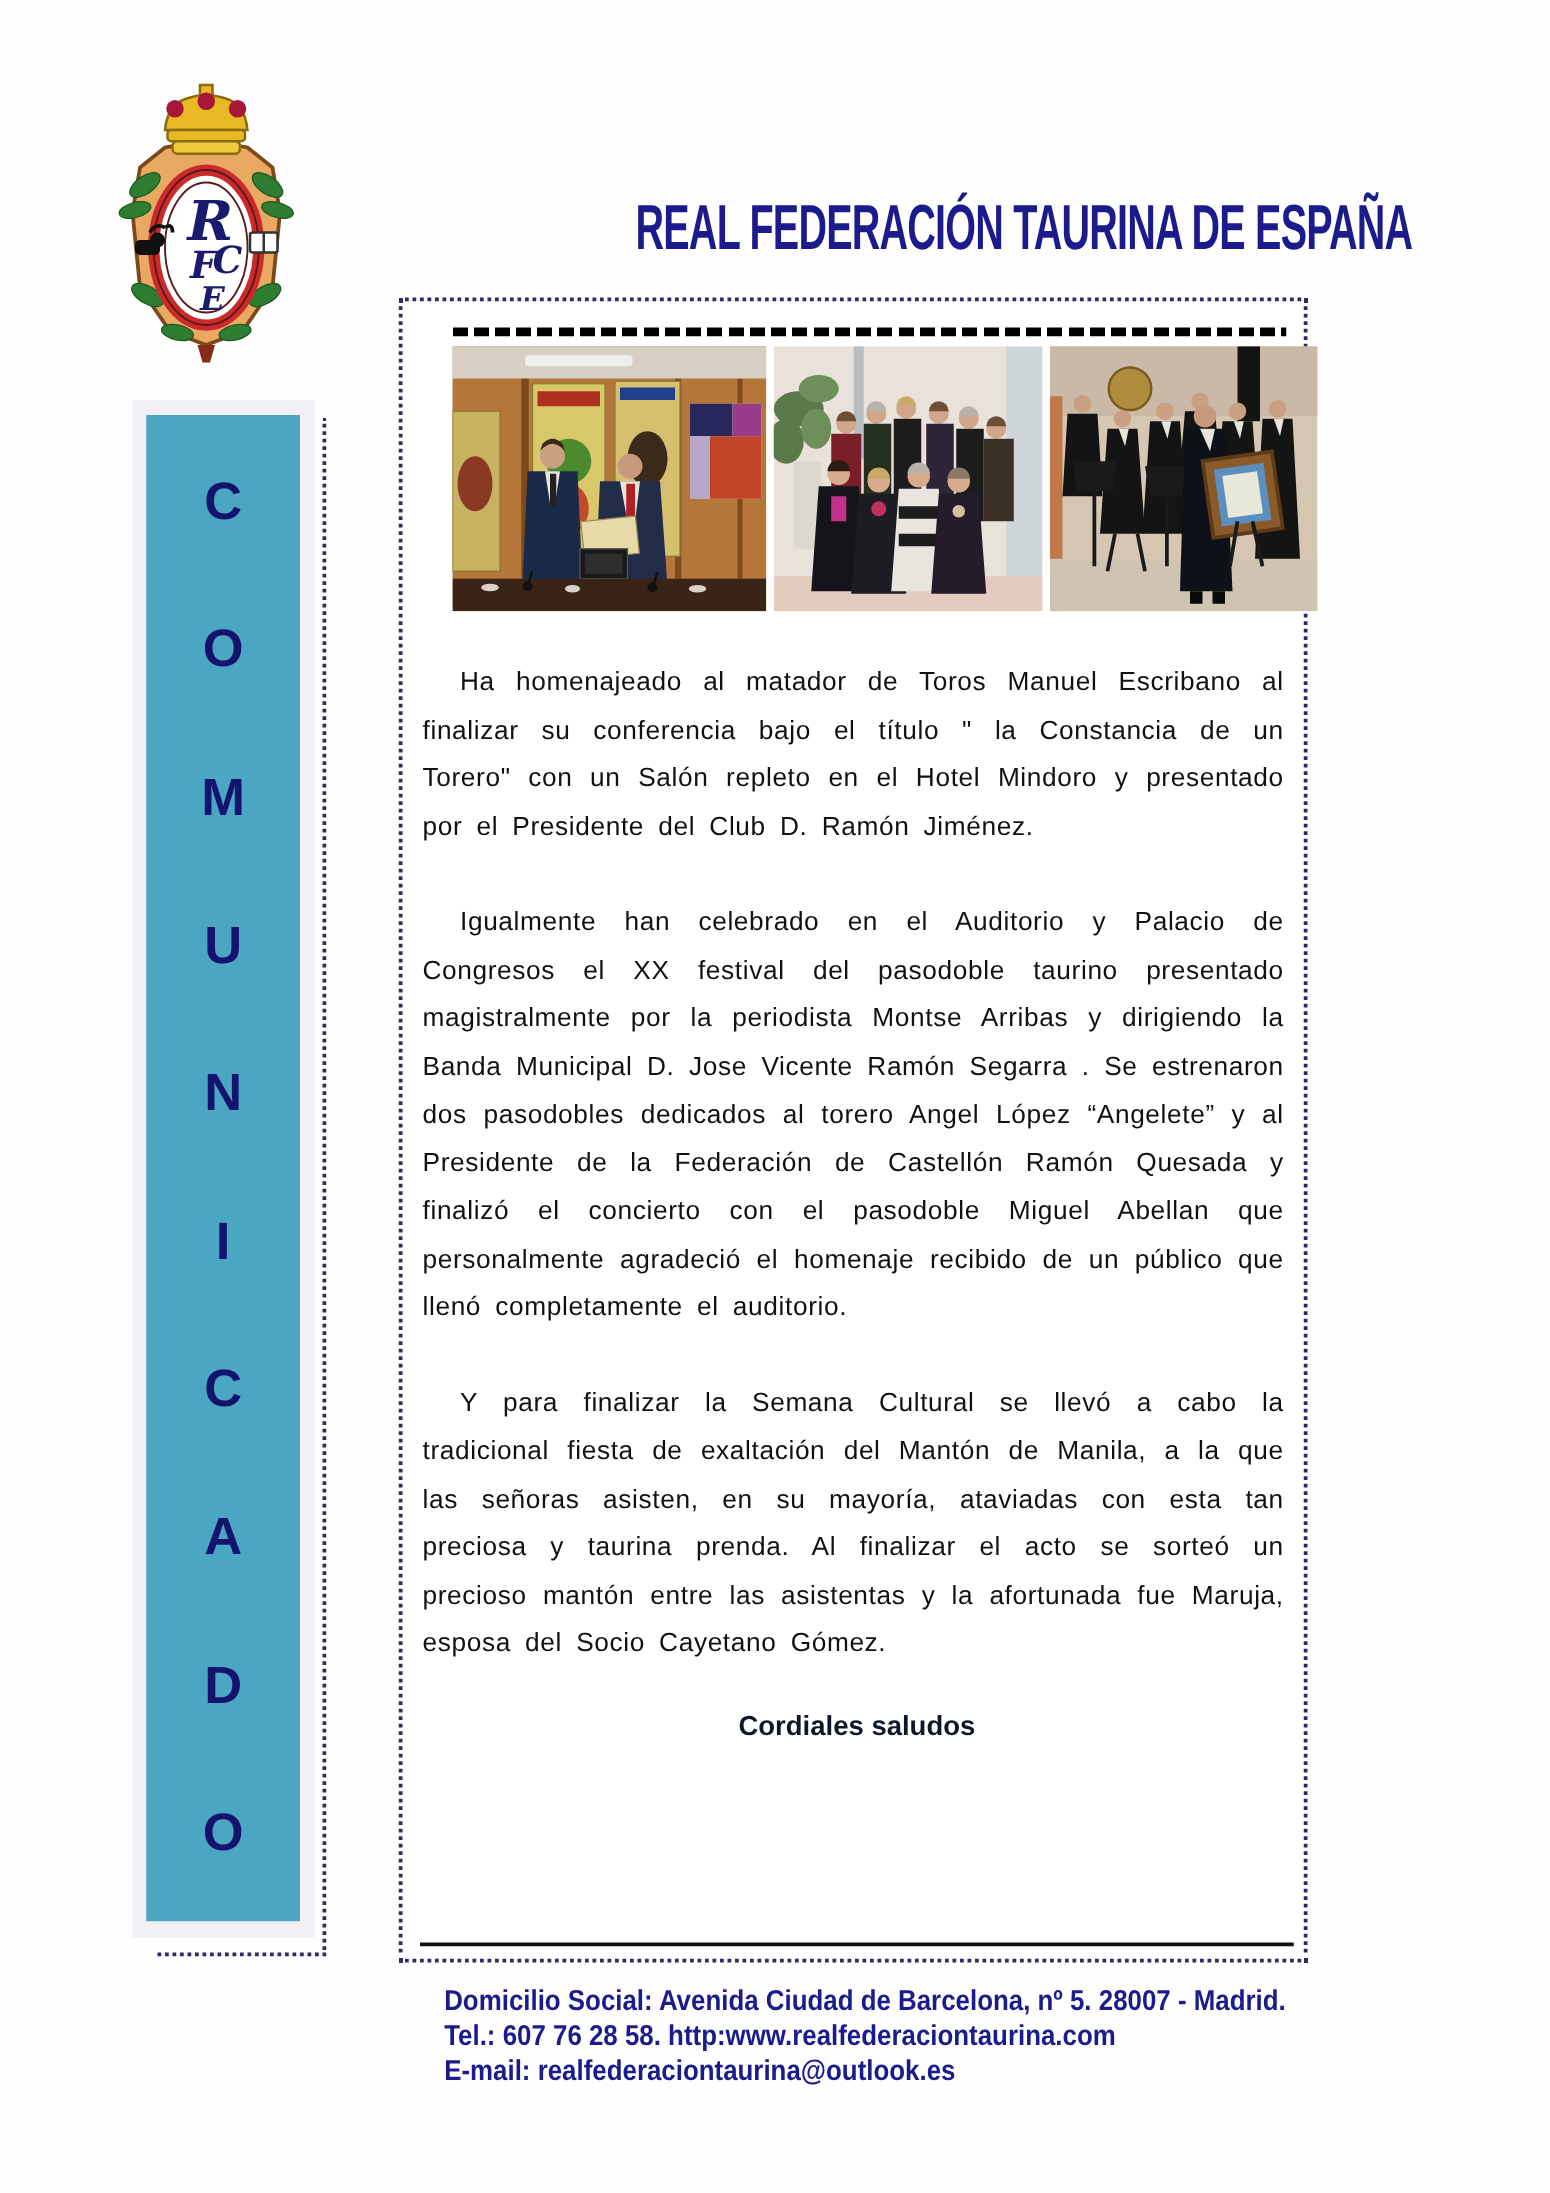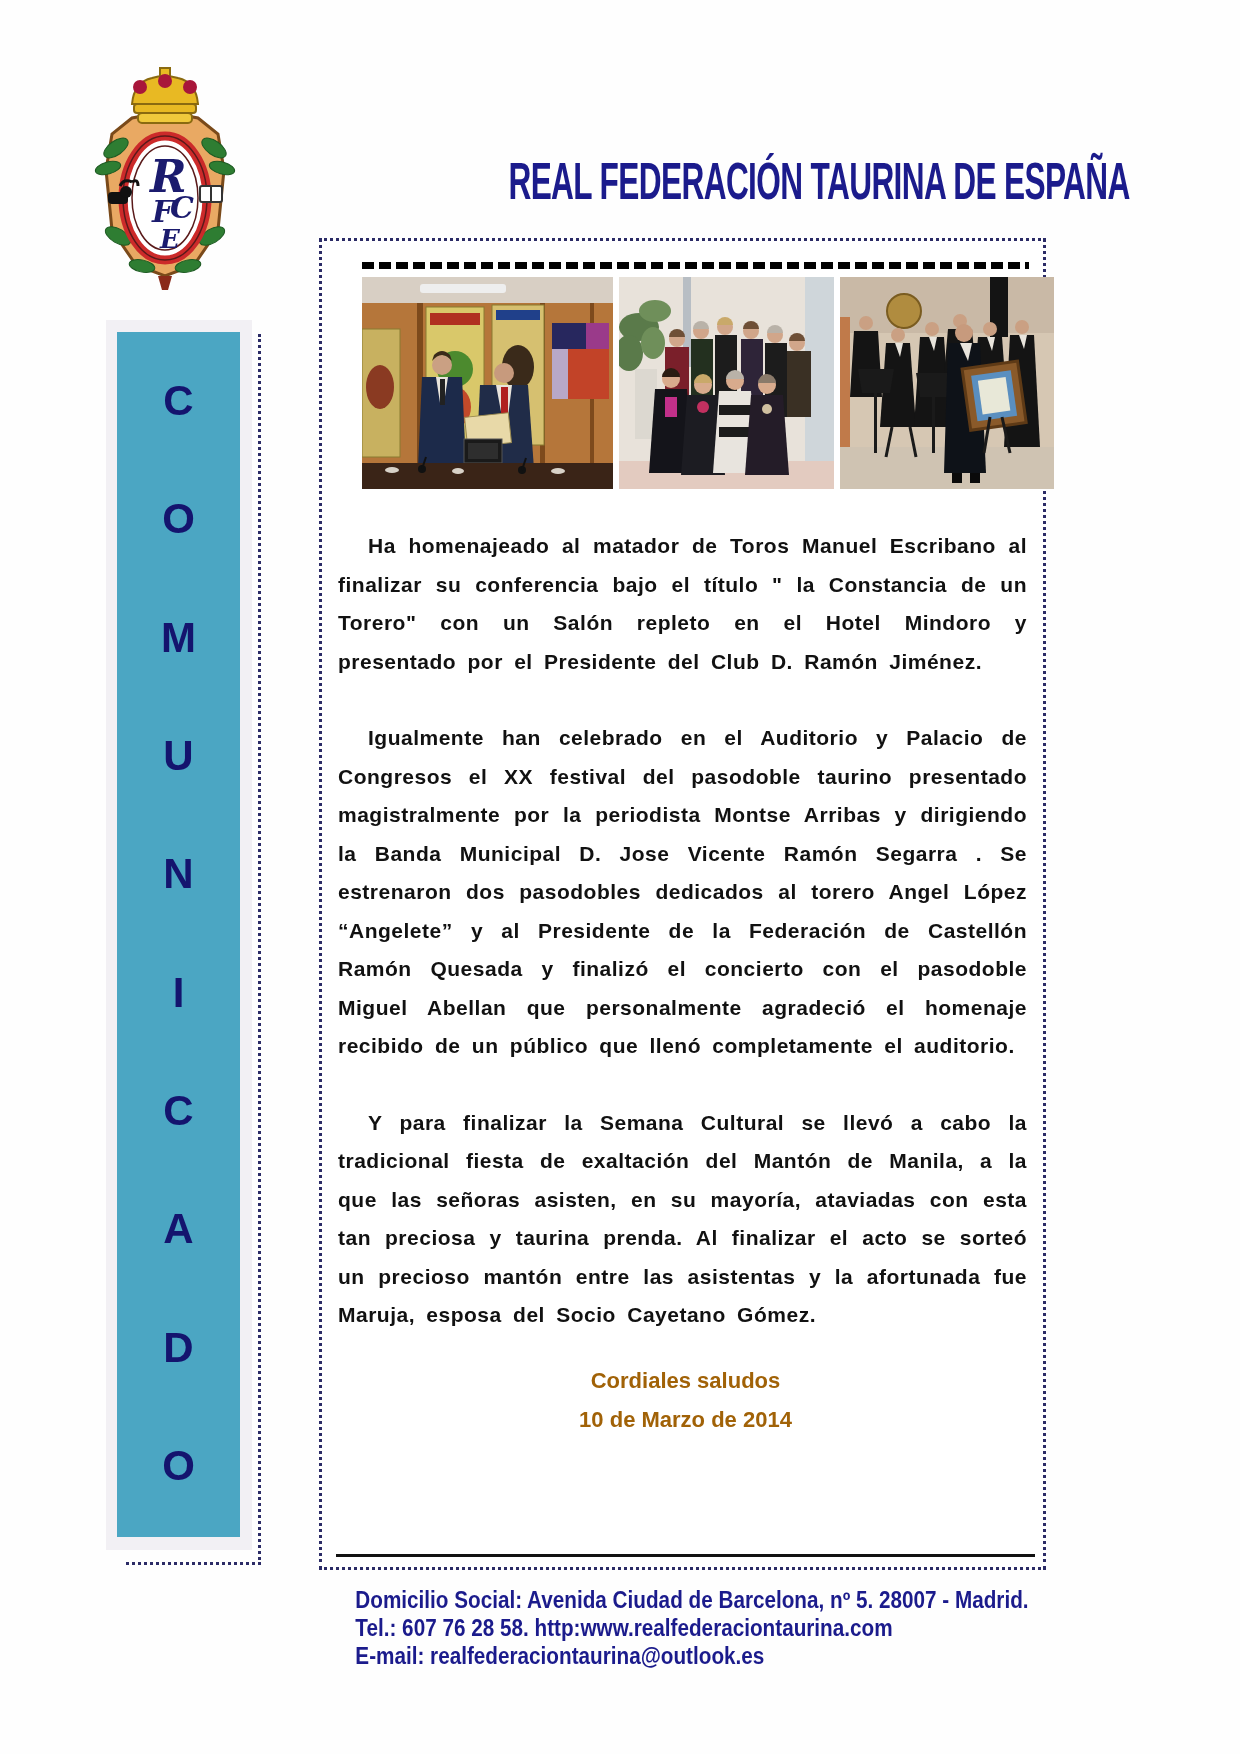--- a/index.html
+++ b/index.html
@@ -24,24 +24,24 @@
     font-size:22px;font-weight:bold;line-height:40px;letter-spacing:.6px;word-spacing:6px;color:#111;
   }
   .dash-divider{
     height:7px;margin:9px 4px 0 24px;
     background:repeating-linear-gradient(90deg,#000 0 12px,transparent 12px 17px);
   }
   .photos{display:flex;gap:6px;margin:8px 0 0 24px;height:212px;}
   .photo{height:212px;display:block;}
   .photo svg{display:block;}
   .para{
-    margin:38px 6px 0 0;font-size:21px;font-weight:bold;line-height:38.5px;
+    margin:38px 6px 0 0;font-size:21px;font-weight:normal;line-height:38.5px;
     text-align:justify;text-indent:30px;letter-spacing:.5px;word-spacing:5px;color:#111;
   }
-  .closing{margin-top:26px;text-align:center;font-size:22px;font-weight:bold;line-height:39px;color:#a16207;}
+  .closing{margin-top:26px;text-align:center;font-size:22px;font-weight:bold;line-height:39px;color:#0f172a;}
   .bottom-rule{
     position:absolute;left:14px;right:8px;bottom:10px;border-top:3px solid #111;
   }
   
   .sidebar-frame{
     position:absolute;left:106px;top:320px;width:146px;height:1230px;background:#f2f0f4;
   }
   .sidebar{
     position:absolute;left:11px;top:12px;width:123px;height:1205px;background:#4ba6c3;
     display:flex;flex-direction:column;align-items:center;justify-content:space-between;
@@ -315,21 +315,20 @@
       </svg>
     </span>
   </div>
 
   <p class="para">Ha homenajeado al matador de Toros  Manuel Escribano al finalizar su conferencia bajo el título " la Constancia de un Torero" con un Salón repleto en el Hotel Mindoro y presentado por el Presidente del Club D. Ramón Jiménez.</p>
   <p class="para">Igualmente han celebrado en el Auditorio y Palacio de Congresos el XX festival del pasodoble taurino presentado magistralmente por la periodista Montse Arribas y dirigiendo la Banda Municipal D. Jose Vicente Ramón Segarra . Se estrenaron dos pasodobles dedicados al torero Angel López “Angelete” y al  Presidente de la Federación de Castellón Ramón Quesada y finalizó el concierto con el pasodoble Miguel Abellan que personalmente agradeció el homenaje recibido de un público que llenó completamente el auditorio.</p>
   <p class="para">Y para finalizar la Semana Cultural se llevó a cabo la tradicional fiesta de exaltación del Mantón de Manila, a la que las señoras asisten, en su mayoría, ataviadas con esta tan preciosa y taurina prenda. Al finalizar el acto se sorteó un precioso mantón entre las asistentas y la afortunada fue Maruja, esposa del Socio Cayetano Gómez.</p>
 
   <div class="closing">
     <div>Cordiales saludos</div>
-    <div>10 de Marzo de 2014</div>
   </div>
 
   <div class="bottom-rule"></div>
 </div>
 
 <div class="footer">
   <span class="footer-line">Domicilio Social: Avenida Ciudad de Barcelona, nº 5. 28007 - Madrid.</span>
   <span class="footer-line">Tel.: 607 76 28 58. http:www.realfederaciontaurina.com</span>
   <span class="footer-line">E-mail: realfederaciontaurina@outlook.es</span>
 </div>

